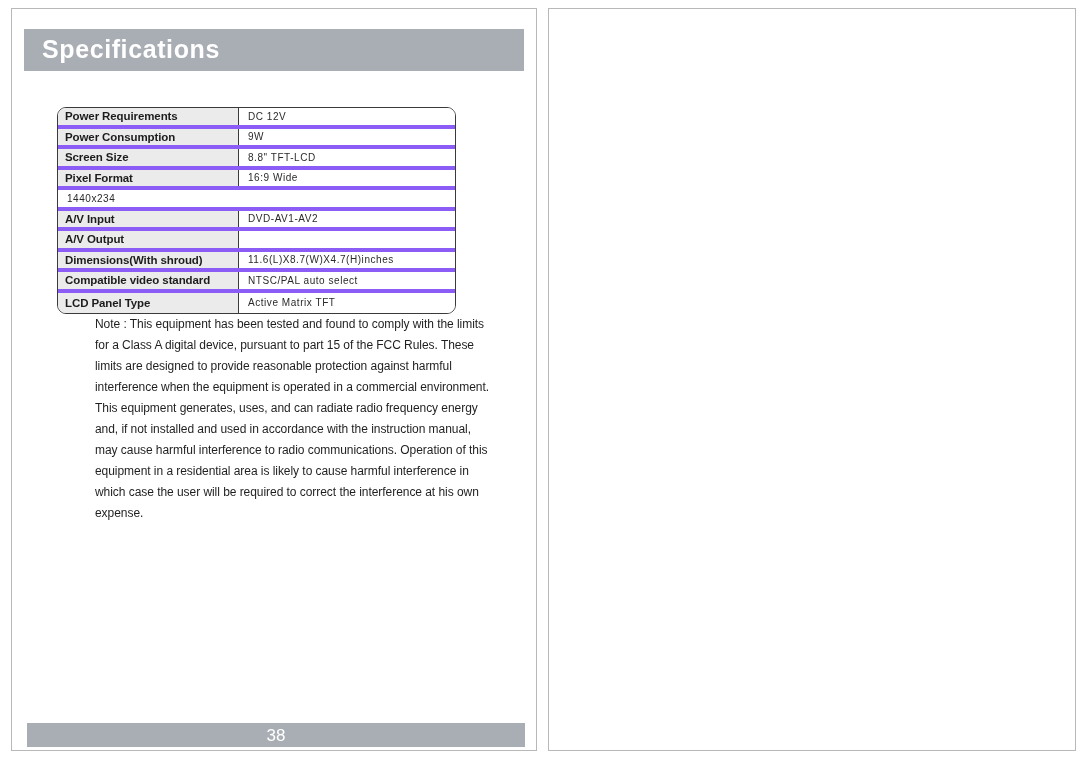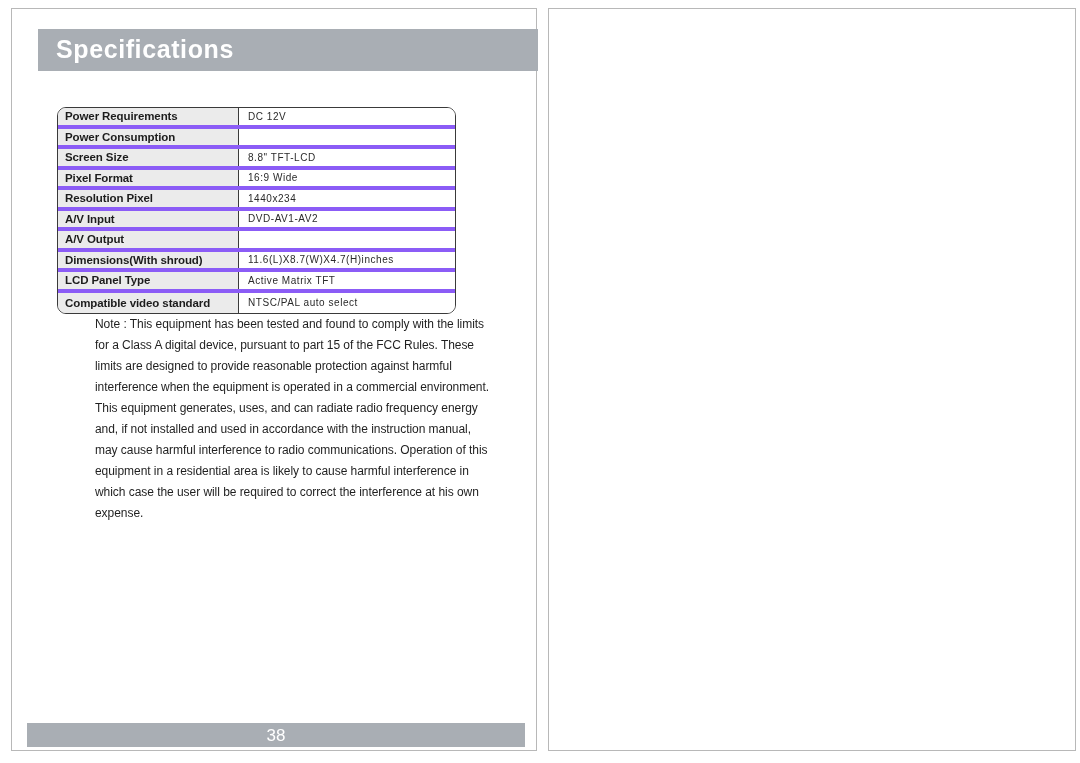--- a/index.html
+++ b/index.html
@@ -51,21 +51,21 @@
   }
   .banner-title {
     color: #ffffff;
     font-size: 25px;
     font-weight: bold;
     letter-spacing: 0.6px;
     padding-left: 18px;
     line-height: 1;
     padding-bottom: 2px;
   }
-  .left-banner  { left: 38px;  top: 29px; width: 500px; height: 42px; }
+  .left-banner  { left: 24px;  top: 29px; width: 500px; height: 42px; }
 
   
   .footer-bar {
     position: absolute;
     background: #a9aeb4;
     height: 24px;
     display: flex;
     align-items: center;
     justify-content: center;
   }
@@ -145,51 +145,51 @@
       <div class="banner-title">Specifications</div>
     </div>
 
     <div class="spec-table" id="spec-table">
         <div class="spec-row">
           <div class="spec-label">Power Requirements</div>
           <div class="spec-value">DC 12V</div>
         </div>
         <div class="spec-row">
           <div class="spec-label">Power Consumption</div>
+          <div class="spec-value">9W</div>
         </div>
         <div class="spec-row">
           <div class="spec-label">Screen Size</div>
           <div class="spec-value">8.8" TFT-LCD</div>
         </div>
         <div class="spec-row">
           <div class="spec-label">Pixel Format</div>
           <div class="spec-value">16:9 Wide</div>
         </div>
         <div class="spec-row">
-          <div class="spec-label">Resolution Pixel</div>
           <div class="spec-value">1440x234</div>
         </div>
         <div class="spec-row">
           <div class="spec-label">A/V Input</div>
           <div class="spec-value">DVD-AV1-AV2</div>
         </div>
         <div class="spec-row">
           <div class="spec-label">A/V Output</div>
         </div>
         <div class="spec-row">
           <div class="spec-label">Dimensions(With shroud)</div>
           <div class="spec-value">11.6(L)X8.7(W)X4.7(H)inches</div>
         </div>
         <div class="spec-row">
+          <div class="spec-label">Compatible video standard</div>
+          <div class="spec-value">NTSC/PAL auto select</div>
+        </div>
+        <div class="spec-row">
           <div class="spec-label">LCD Panel Type</div>
           <div class="spec-value">Active Matrix TFT</div>
-        </div>
-        <div class="spec-row">
-          <div class="spec-label">Compatible video standard</div>
-          <div class="spec-value">NTSC/PAL auto select</div>
         </div>
       </div>
 
     <div class="note">
       <p>Note : This equipment has been tested and found to comply with the limits for a Class A digital device,  pursuant to part 15 of the FCC Rules. These limits are designed to provide reasonable protection against harmful interference when the equipment is operated in a commercial environment.</p>
       <p>This equipment generates, uses, and can radiate radio frequency energy and, if not installed and used in accordance with the instruction manual, may cause harmful interference to radio communications. Operation of this equipment in a residential area is likely to cause harmful interference in which case the user will be required to correct the interference at his own expense.</p>
     </div>
 
     <div class="footer-bar left-footer">
       <span class="footer-num">38</span>

